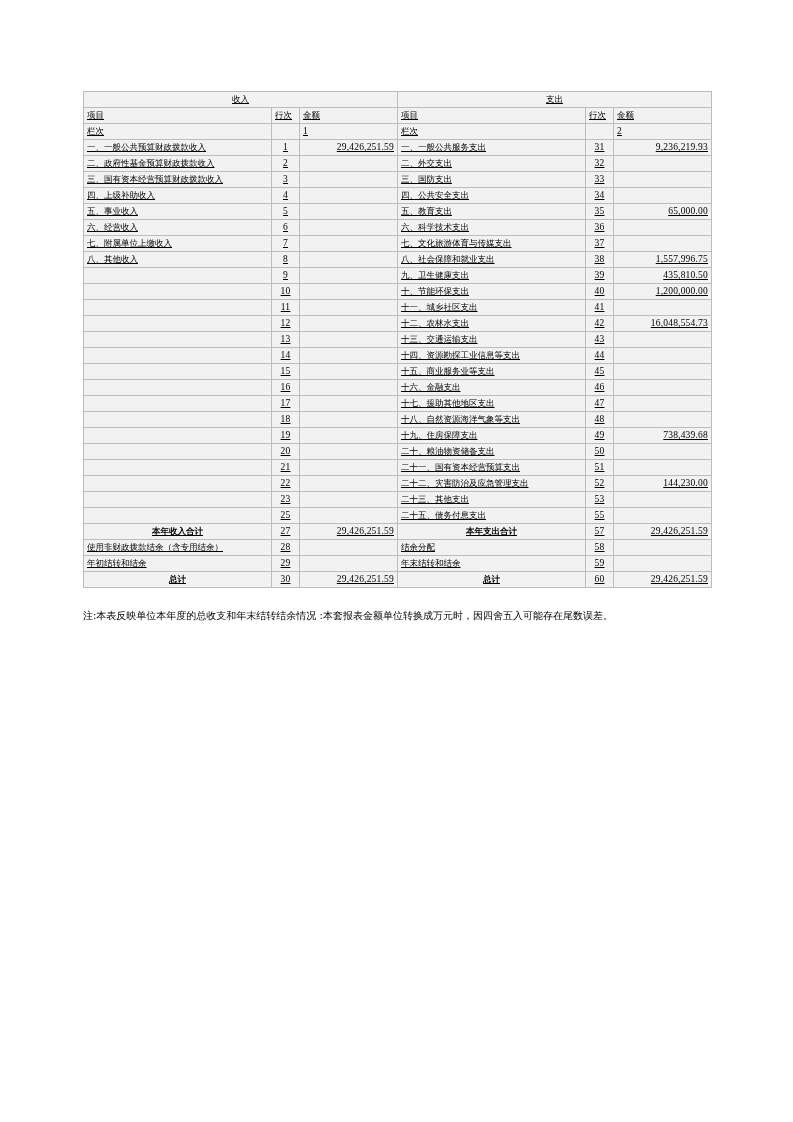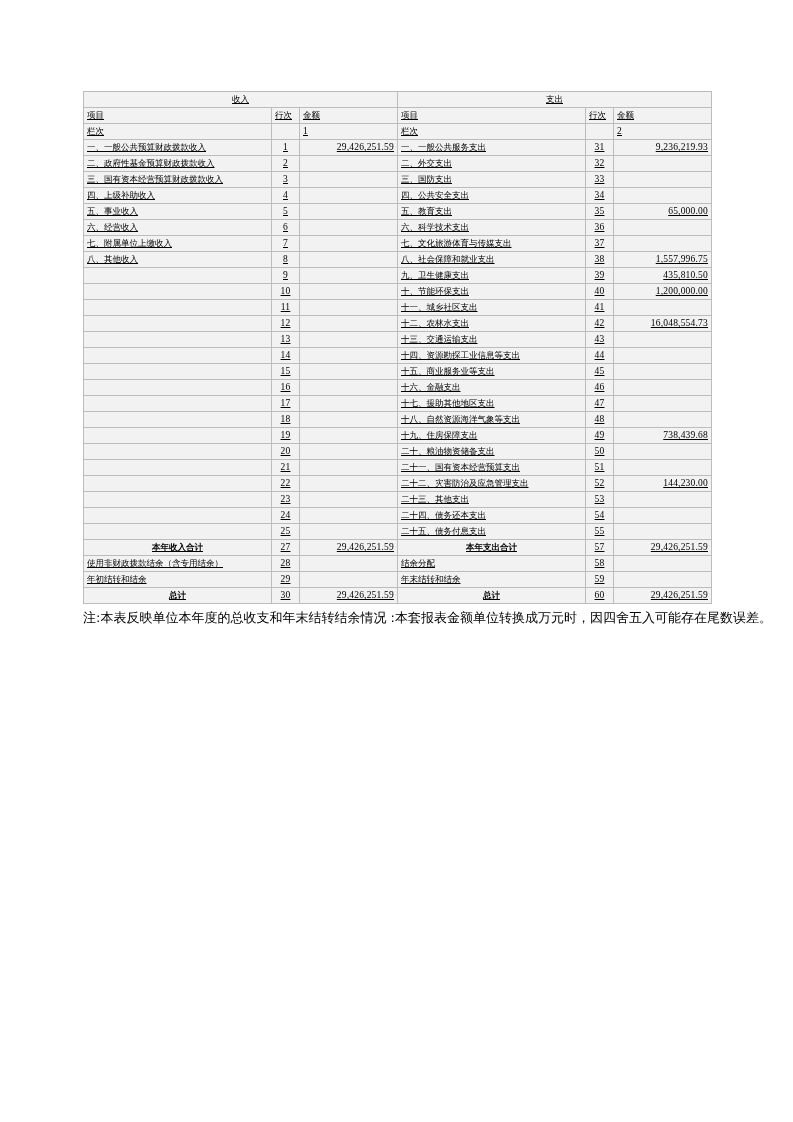--- a/index.html
+++ b/index.html
@@ -59,21 +59,21 @@
   .zh {
     font-family: "DejaVu Sans", sans-serif;
     font-size: 8.5px;
   }
   .note {
     position: absolute;
     left: 83px;
     top: 609px;
     width: 640px;
     font-family: "DejaVu Sans", sans-serif;
-    font-size: 13px;
+    font-size: 10px;
     color: #000;
     white-space: nowrap;
   }
 </style>
 </head>
 <body>
 
 <div class="page">
 
   <div class="sheet">
@@ -286,28 +286,20 @@
           <tr>
             <td class="zh"></td>
             <td class="num center">23</td>
             <td class="num c-amt"></td>
             <td class="zh">二十三、其他支出</td>
             <td class="num center">53</td>
             <td class="num c-amt"></td>
           </tr>
           <tr>
             <td class="zh"></td>
-            <td class="num center">24</td>
-            <td class="num c-amt"></td>
-            <td class="zh">二十四、债务还本支出</td>
-            <td class="num center">54</td>
-            <td class="num c-amt"></td>
-          </tr>
-          <tr>
-            <td class="zh"></td>
             <td class="num center">25</td>
             <td class="num c-amt"></td>
             <td class="zh">二十五、债务付息支出</td>
             <td class="num center">55</td>
             <td class="num c-amt"></td>
           </tr>
           <tr>
             <td class="zh bold center">本年收入合计</td>
             <td class="num center">27</td>
             <td class="num c-amt">29,426,251.59</td>

